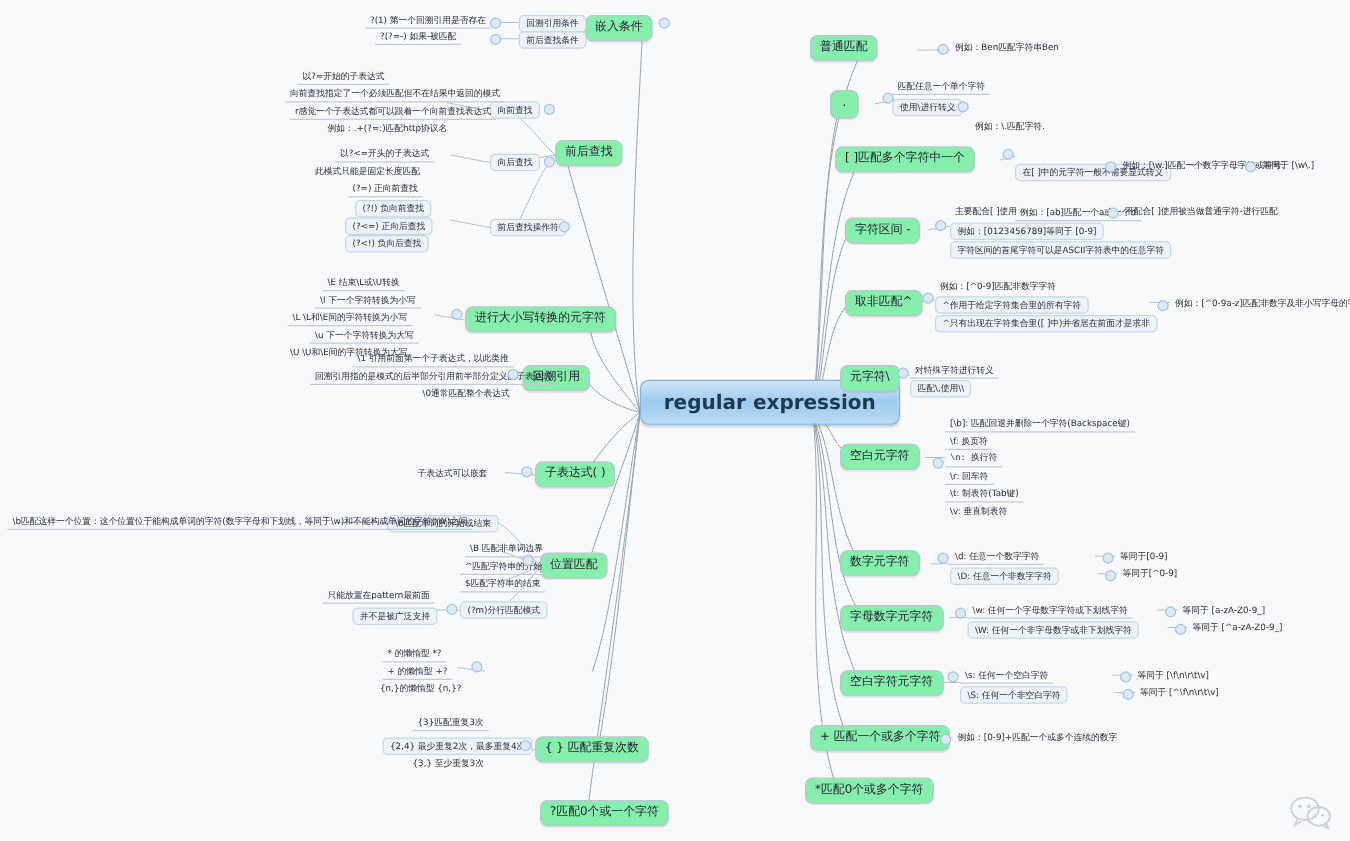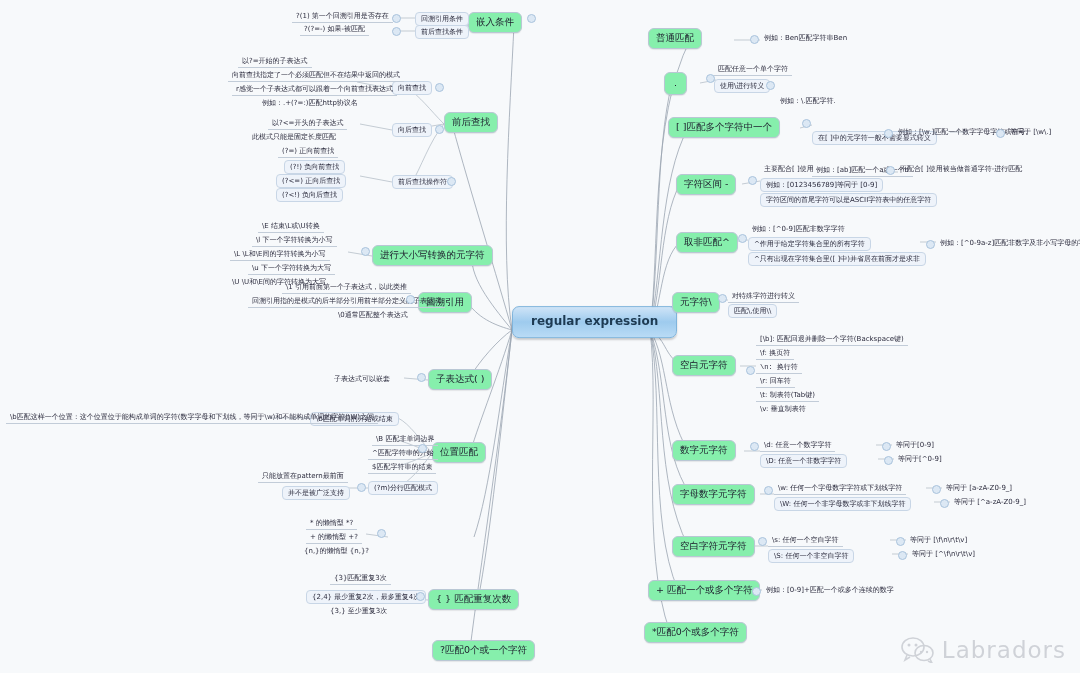--- a/index.html
+++ b/index.html
@@ -18,21 +18,21 @@
     white-space:nowrap;
     line-height:1.15;
   }
   
   .root{
     background:linear-gradient(to bottom,#cfe4f7 0%,#9ecbee 50%,#b9dbf5 100%);
     border:1px solid #7fb4dc;
     border-radius:7px;
     color:#1d3a52;
     font-weight:bold;
-    font-size:12px;
+    font-size:16px;
     padding:8px 18px;
     box-shadow:0 1px 2px rgba(0,0,0,.18);
   }
   
   .lvl1{
     background:#86efac;
     border:1px solid #b9c7d4;
     border-radius:6px;
     color:#1b1b2b;
     font-size:9.5px;
@@ -332,16 +332,15 @@
         <ellipse cx="12" cy="10" rx="11" ry="9" fill="none" stroke="#c9ccd2" stroke-width="1.6"></ellipse>
         <path d="M6,18 L4,23 L9,20" fill="none" stroke="#c9ccd2" stroke-width="1.6"></path>
         <circle cx="8" cy="8" r="1.5" fill="#c9ccd2"></circle>
         <circle cx="15" cy="8" r="1.5" fill="#c9ccd2"></circle>
         <ellipse cx="23" cy="16" rx="9" ry="7.5" fill="none" stroke="#c9ccd2" stroke-width="1.6"></ellipse>
         <path d="M29,22 L31,26 L27,24" fill="none" stroke="#c9ccd2" stroke-width="1.6"></path>
         <circle cx="20" cy="15" r="1.2" fill="#c9ccd2"></circle>
         <circle cx="26" cy="15" r="1.2" fill="#c9ccd2"></circle>
       </svg>
     </span>
-    <span class="wmtext">Labradors</span>
   </div>
 
 </div>
 
 </body></html>

